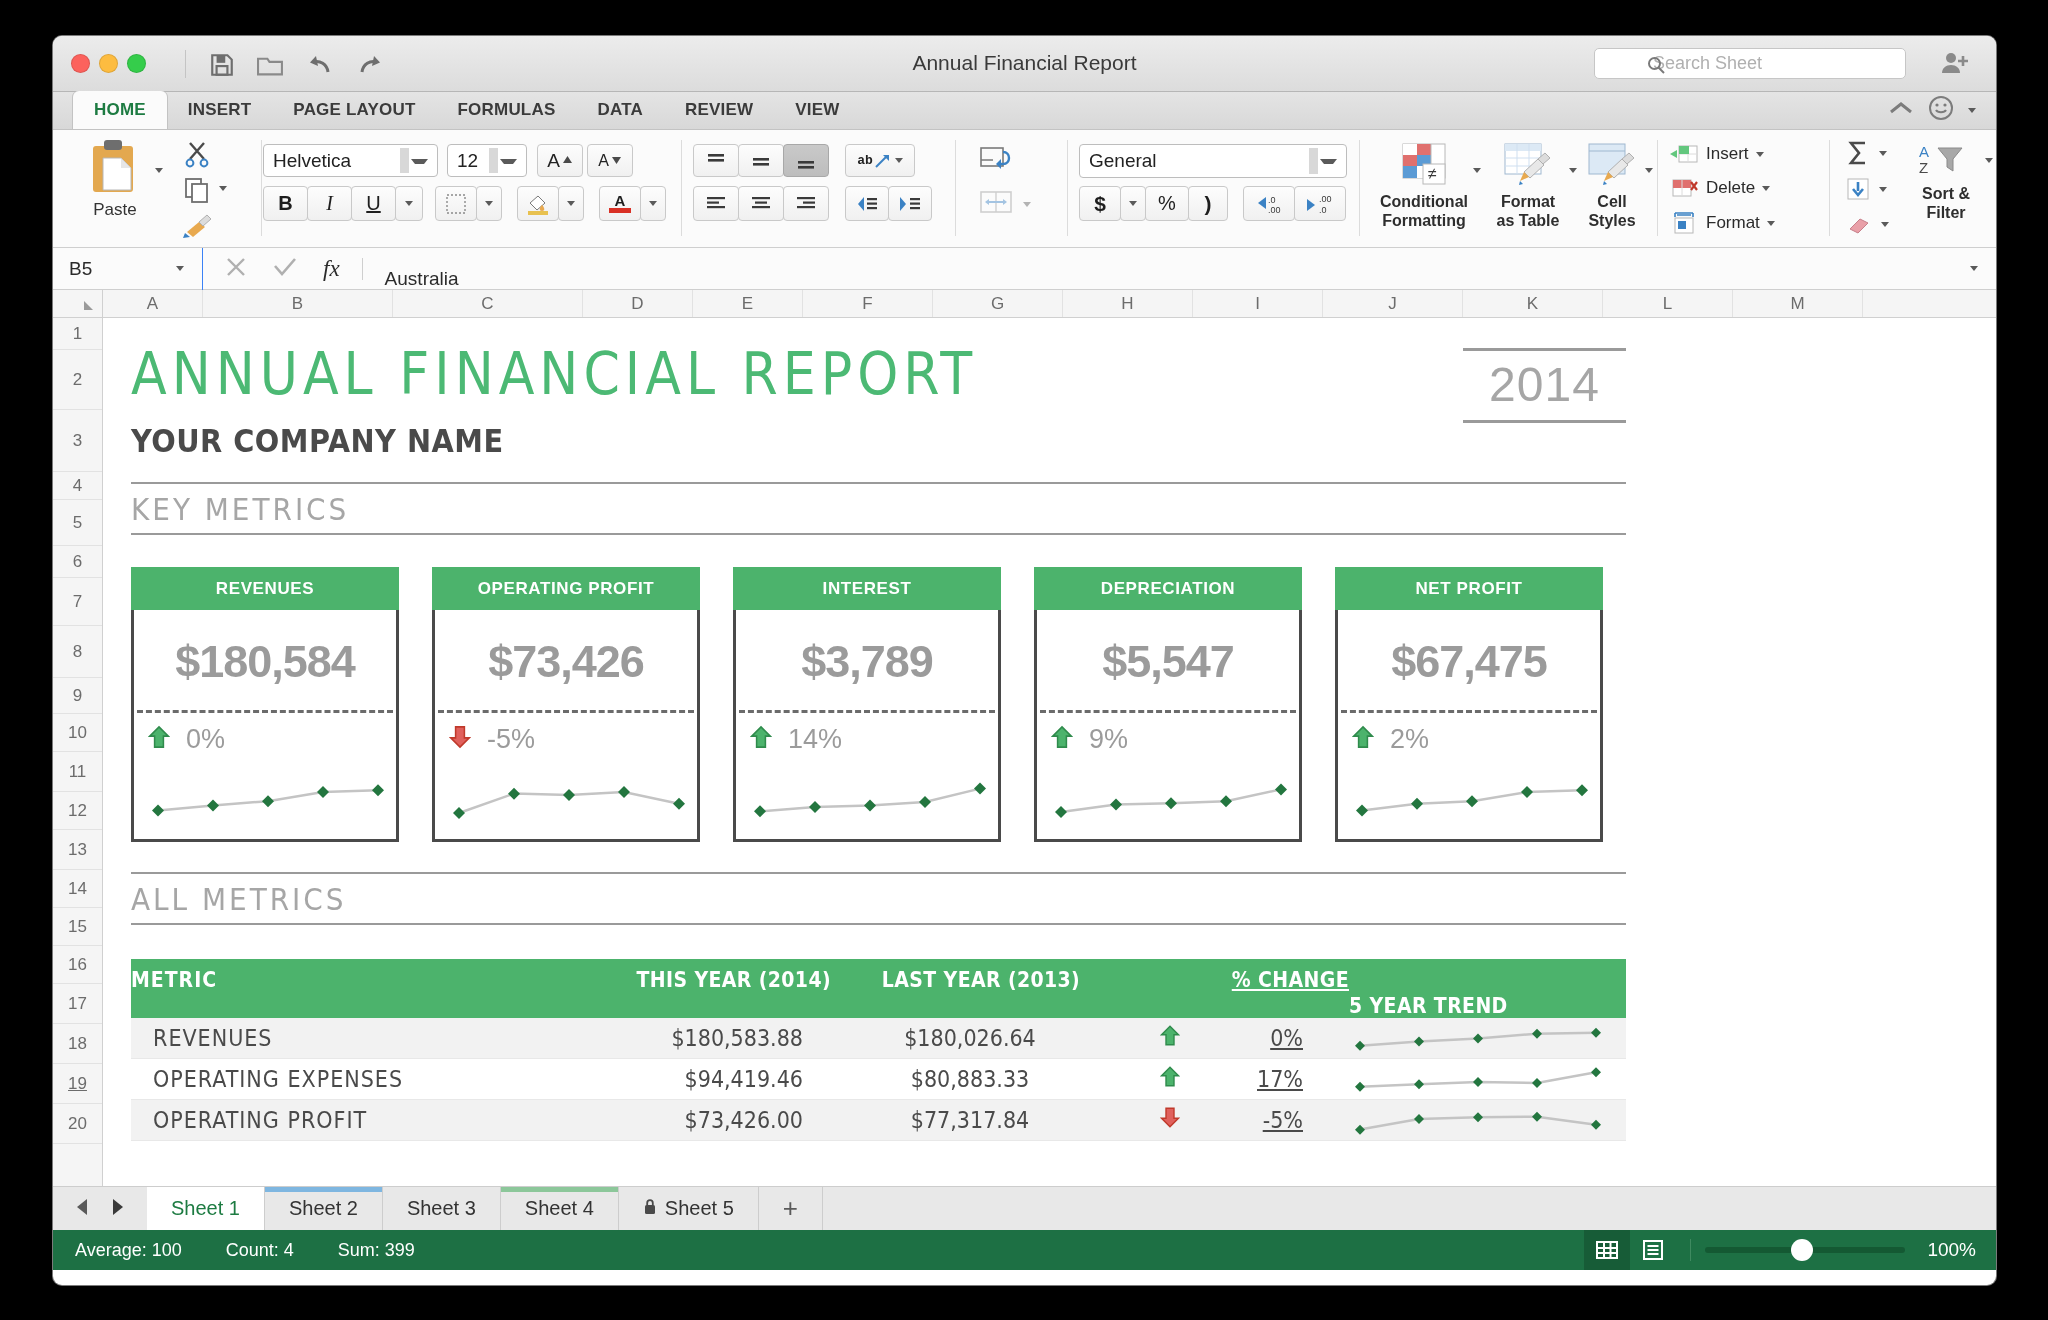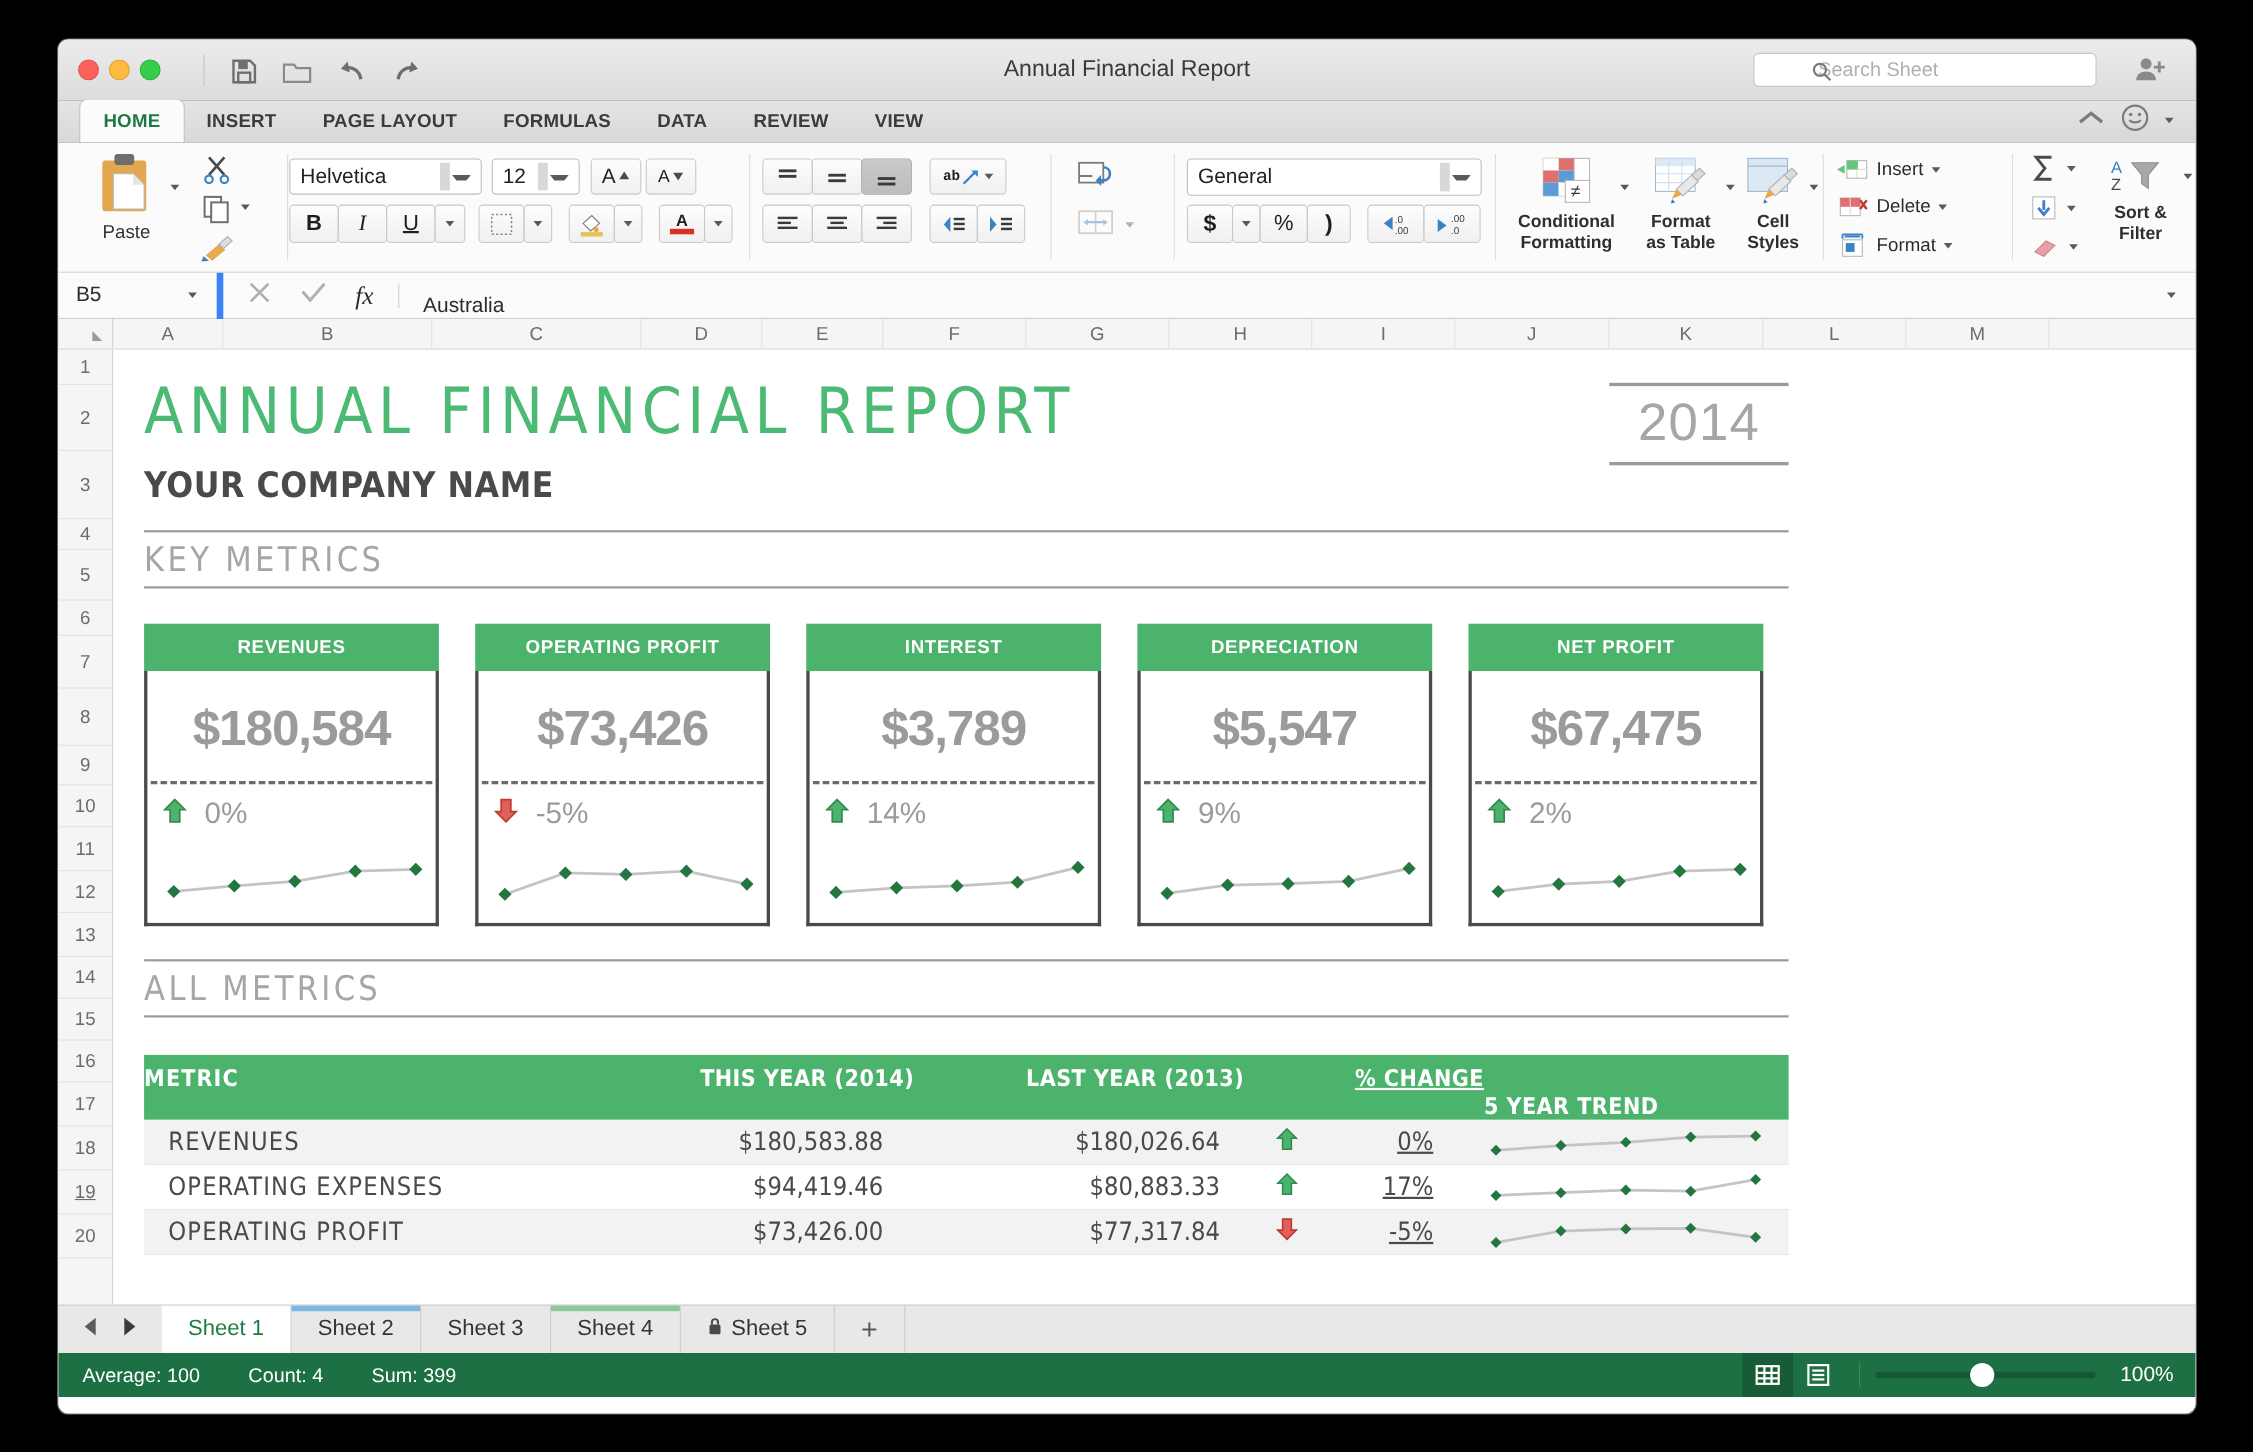--- a/index.html
+++ b/index.html
@@ -106,21 +106,21 @@
   .ab-lbl { font-size: 13px; font-weight: bold; color: #222; font-family: Liberation Mono, monospace; }
   .grp-lbl { font-size: 16px; color: #2e2e2e; text-align: center; line-height: 19px; font-weight: bold; }
   .mini-lbl { font-size: 17px; color: #2b2b2b; }
   
   .fbar {
     position: relative; height: 42px; background: #fbfbfb;
     border-bottom: 1px solid #cfcfcf; display: flex; align-items: center;
   }
   .namebox {
     width: 150px; height: 42px; display: flex; align-items: center;
-    padding-left: 16px; position: relative; border-right: 6px solid #3b82f6;
+    padding-left: 16px; position: relative; border-right: 1px solid #3b82f6;
     font-size: 19px; color: #2b2b2b;
   }
   .namebox .cr { position: absolute; right: 18px; top: 18px; }
   .fb-icons { display: flex; align-items: center; gap: 26px; padding: 0 22px; }
   .fx { font-family: "Liberation Serif", serif; font-style: italic; font-size: 23px; color: #2b2b2b; }
   .fb-div { width: 1px; height: 22px; background: #cfcfcf; }
   .fb-content { font-size: 19px; color: #2b2b2b; padding-left: 22px; margin-top: 20px; }
   .fbar .cr-right { position: absolute; right: 18px; top: 18px; }
   
   .colhdr {
@@ -206,21 +206,21 @@
   .tbl .thead > div { padding: 9px 0 8px; }
   .tbl .trow {
     display: flex; align-items: center;
     font-family: "DejaVu Sans Condensed", "Liberation Sans Narrow", "Liberation Sans", sans-serif;
     font-size: 23px; color: #4a4a4a; height: 41px;
     border-bottom: 1px solid #e8e8e8;
   }
   .tbl .trow.alt { background: #f2f2f2; }
   .c-metric { width: 382px; padding-left: 22px; letter-spacing: 1px; }
   .c-this   { width: 318px; text-align: right; padding-right: 28px; }
-  .c-last   { width: 300px; text-align: right; padding-right: 22px; }
+  .c-last   { width: 300px; text-align: center; padding-right: 22px; }
   .c-arrow  { width: 78px; text-align: center; }
   .c-chg    { width: 140px; text-align: right; padding-right: 46px; text-decoration: underline; }
   .c-trend  { flex: 1; position: relative; height: 41px; }
   .thead .c-metric { text-align: left; }
   .thead .c-this { padding-right: 28px; }
   .thead .c-last { padding-right: 22px; }
   .thead .c-chg { text-align: right; padding-right: 46px; }
   .thead .c-trend { padding-left: 8px; text-align: left; }
   
   .arrow { display: inline-block; }

